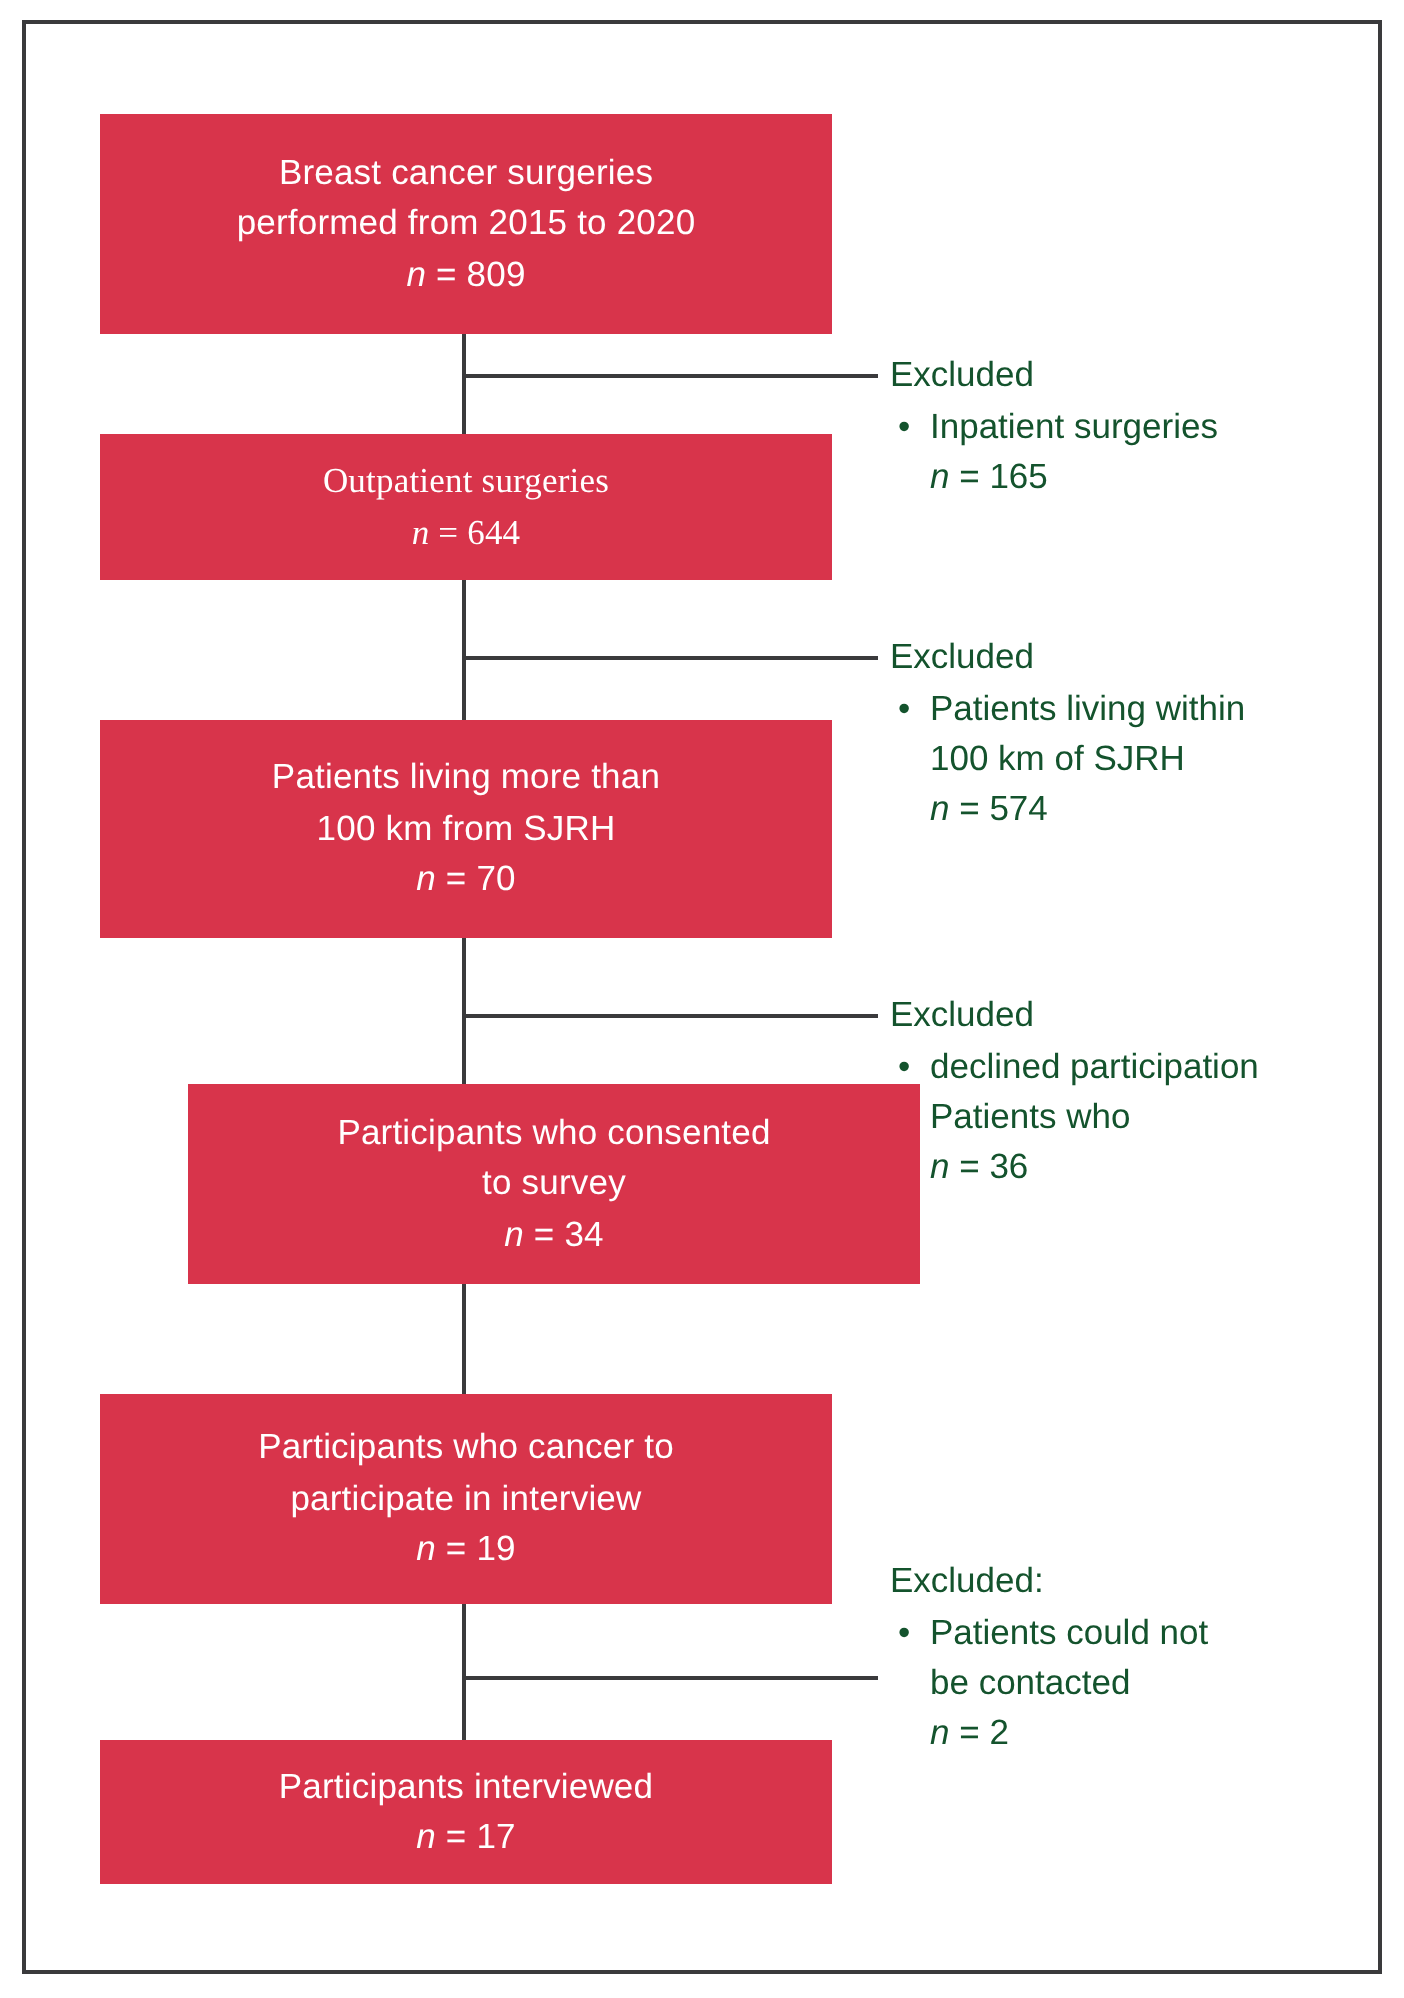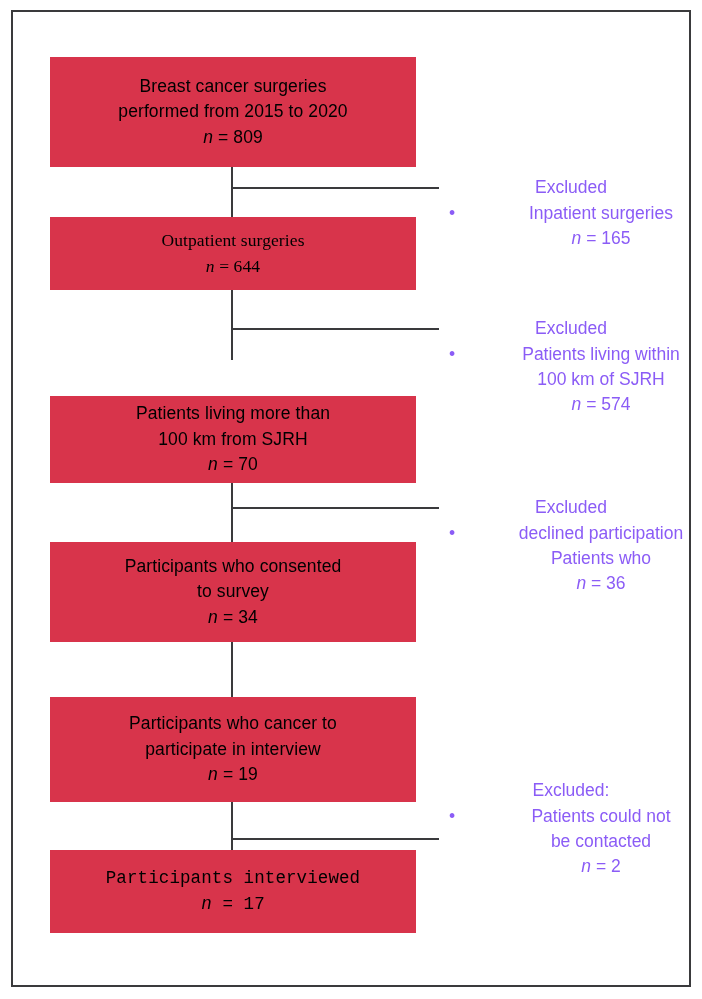--- a/index.html
+++ b/index.html
@@ -26,21 +26,21 @@
     height: 977px;
     border: 2px solid #3a3a3c;
     box-sizing: border-box;
     background: #ffffff;
   }
   .flow-box {
     position: absolute;
     left: 37px;
     width: 366px;
     background: #D8344B;
-    color: #000000;
+    color: #ffffff;
     box-sizing: border-box;
     display: flex;
     flex-direction: column;
     align-items: center;
     justify-content: center;
     text-align: center;
     font-size: 17.5px;
     line-height: 1.45;
     letter-spacing: 0.1px;
     padding: 4px 10px;
@@ -59,45 +59,44 @@
     position: absolute;
     height: 2px;
     background: #3a3a3c;
     left: 218px;
   }
 
   .excl-block {
     position: absolute;
     left: 432px;
     width: 252px;
-    color: #8b5cf6;
+    color: #14532d;
     font-size: 17.5px;
     line-height: 1.42;
     box-sizing: border-box;
-    text-align: center;
   }
   .excl-title {
     margin: 0 0 1px 0;
     white-space: nowrap;
   }
   .excl-list {
     margin: 0;
     padding: 0;
     list-style: none;
   }
   .excl-item {
     position: relative;
     padding-left: 20px;
   }
   .excl-bullet {
     position: absolute;
     left: 4px;
     top: 0;
   }
-  .excl-line { display: block; white-space: nowrap; margin-left: 40px; }
+  .excl-line { display: block; white-space: nowrap; }
 </style>
 </head>
 <body>
 
 <div id="figure">
   <div class="frame">
 
     <div class="connector-v" style="top:145px;height:60px;"></div>
     <div class="connector-h" style="top:175px;width:208px;"></div>
 
@@ -116,39 +115,39 @@
       <span class="line">Breast cancer surgeries</span>
       <span class="line">performed from 2015 to 2020</span>
       <span class="nline"><span class="nitalic">n</span><span> = </span><span>809</span></span>
     </div>
 
     <div class="flow-box" style="top:205px;height:73px;font-family:Liberation Serif, serif;">
       <span class="line">Outpatient surgeries</span>
       <span class="nline"><span class="nitalic">n</span><span> = </span><span>644</span></span>
     </div>
 
-    <div class="flow-box" style="top:348px;height:87px;margin-top:36px;">
+    <div class="flow-box" style="top:348px;height:109px;">
       <span class="line">Patients living more than</span>
       <span class="line">100 km from SJRH</span>
       <span class="nline"><span class="nitalic">n</span><span> = </span><span>70</span></span>
     </div>
 
-    <div class="flow-box" style="top:530px;height:100px;">
+    <div class="flow-box" style="top:530px;height:100px;margin-left:44px;">
       <span class="line">Participants who consented</span>
       <span class="line">to survey</span>
       <span class="nline"><span class="nitalic">n</span><span> = </span><span>34</span></span>
     </div>
 
     <div class="flow-box" style="top:685px;height:105px;">
       <span class="line">Participants who cancer to</span>
       <span class="line">participate in interview</span>
       <span class="nline"><span class="nitalic">n</span><span> = </span><span>19</span></span>
     </div>
 
-    <div class="flow-box" style="top:838px;height:83px;font-family:Liberation Mono, monospace;">
+    <div class="flow-box" style="top:858px;height:72px;">
       <span class="line">Participants interviewed</span>
       <span class="nline"><span class="nitalic">n</span><span> = </span><span>17</span></span>
     </div>
 
     <div class="excl-block" style="top:163px;">
       <p class="excl-title">Excluded</p>
       <ul class="excl-list">
         <li class="excl-item">
           <span class="excl-bullet">•</span>
           <span class="excl-line">Inpatient surgeries</span>

